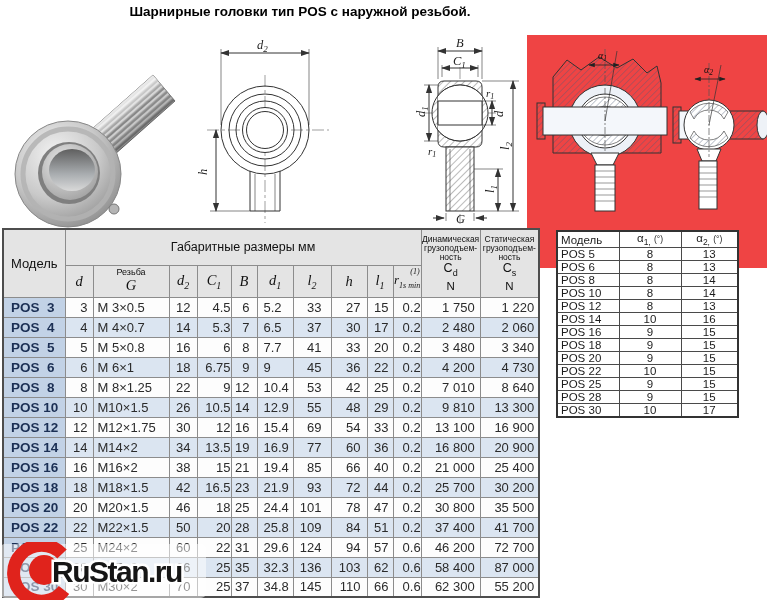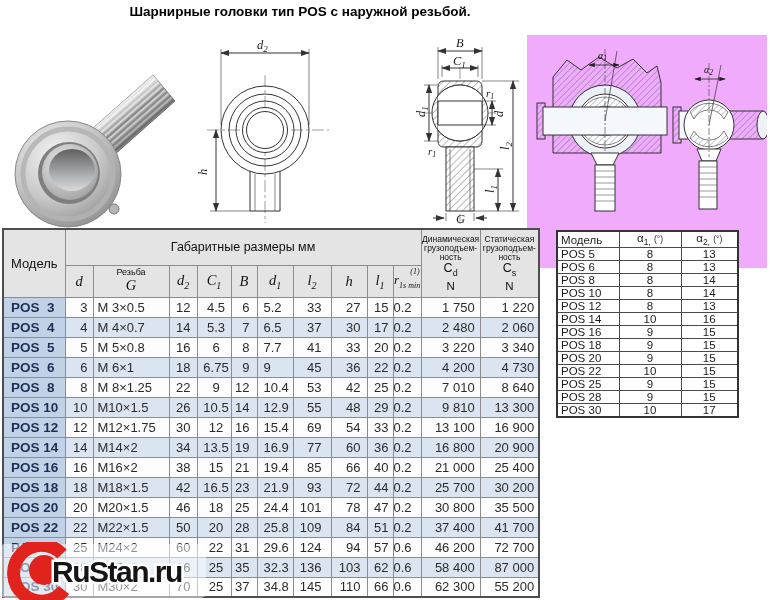--- a/index.html
+++ b/index.html
@@ -2,46 +2,46 @@
 <html><head>
 <meta charset="utf-8">
 <style>
   html,body{margin:0;padding:0;background:#ffffff;}
   .page{position:relative;width:770px;height:600px;background:#ffffff;overflow:hidden;
         font-family:"Liberation Sans",sans-serif;color:#1a1a1a;padding-left:32px;}
   .main-title{position:absolute;left:30px;top:4px;width:540px;text-align:center;
         font-size:13.5px;font-weight:bold;color:#000;}
   .angle-title{position:absolute;left:527px;top:16px;width:243px;text-align:center;
         font-size:12.5px;font-weight:bold;color:#000;}
-  .angle-panel{position:absolute;left:527px;top:35px;width:240px;height:233px;background:#f0abfc;}
+  .angle-panel{position:absolute;left:527px;top:35px;width:240px;height:233px;background:#ef4444;}
   .photo-wrap{position:absolute;left:6px;top:48px;width:192px;height:184px;}
   .draw-wrap{position:absolute;left:195px;top:25px;width:330px;height:200px;background:#fff;}
 
   
   .t-main{position:absolute;left:2px;top:228px;width:536px;border-collapse:collapse;
           table-layout:fixed;font-size:13px;background:#fdfdfd;border:2px solid #4d4d4d;}
   .t-main th,.t-main td{border:1px solid #8c8c8c;padding:0;white-space:nowrap;overflow:hidden;}
   .t-main thead th{background:#e4e4e4;font-weight:normal;color:#111;}
   .t-main thead tr.h1{height:36px;}
   .t-main thead tr.h2{height:32px;}
   .t-main tbody tr{height:20px;}
   .t-main tbody tr:nth-child(even) td{background:#dbe5f1;}
   .t-main td{color:#2b2b2b;}
   .t-main td:first-child{background:#c2d2e6 !important;font-weight:bold;color:#1b2f54;
           text-align:left;padding-left:7px;white-space:pre;font-size:13.5px;}
   .t-main td:nth-child(2){text-align:right;padding-right:5px;}
   .t-main td:nth-child(3){text-align:left;padding-left:4px;white-space:pre;}
   .t-main td:nth-child(4){text-align:right;padding-right:6px;}
-  .t-main td:nth-child(5){text-align:center;padding-left:4px;}
+  .t-main td:nth-child(5){text-align:right;padding-left:4px;}
   .t-main td:nth-child(6){text-align:right;padding-right:7px;}
   .t-main td:nth-child(7){text-align:left;padding-left:6px;}
   .t-main td:nth-child(8){text-align:right;padding-right:9px;}
   .t-main td:nth-child(9){text-align:right;padding-right:6px;}
   .t-main td:nth-child(10){text-align:right;padding-right:4px;}
-  .t-main td:nth-child(11){text-align:left;}
+  .t-main td:nth-child(11){text-align:right;}
   .t-main td:nth-child(12){text-align:right;padding-right:5px;}
   .t-main td:nth-child(13){text-align:right;padding-right:4px;}
   .model-h{font-size:13px;}
   .dims-h{font-size:12.5px;}
   .sym{font-family:"Liberation Serif",serif;font-style:italic;font-size:14.5px;}
   .sym sub{font-size:10px;}
   .thread-lbl{font-family:"Liberation Sans",sans-serif;font-style:normal;font-size:9px;line-height:9px;}
   .sym-r{position:relative;font-size:13px;}
   .sym-r .sup{position:absolute;top:1px;right:1px;font-size:8px;}
   .sym-r sub{font-size:8px;margin-top:8px;}
@@ -343,21 +343,21 @@
           <td>5</td>
           <td>M 5×0.8</td>
           <td>16</td>
           <td>6</td>
           <td>8</td>
           <td>7.7</td>
           <td>41</td>
           <td>33</td>
           <td>20</td>
           <td>0.2</td>
-          <td>3 220</td>
+          <td>3 480</td>
           <td>3 340</td>
         </tr>
         <tr>
           <td>POS  6</td>
           <td>6</td>
           <td>M 6×1</td>
           <td>18</td>
           <td>6.75</td>
           <td>9</td>
           <td>9</td>

